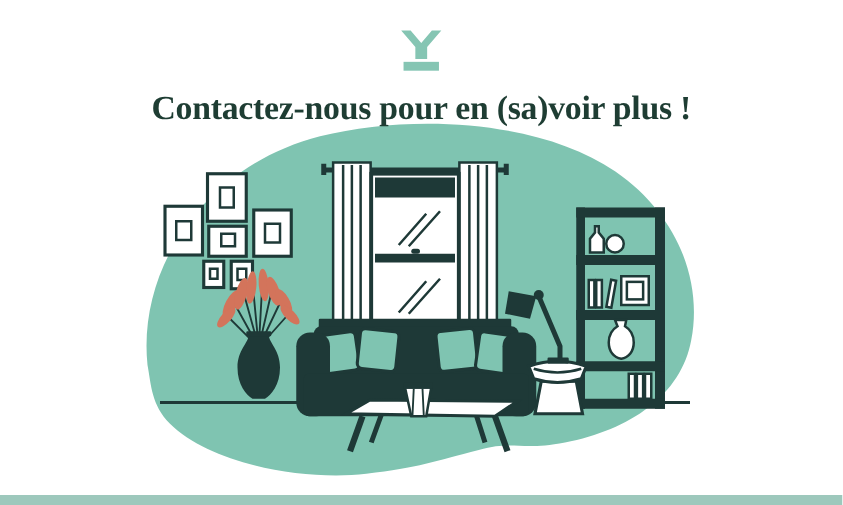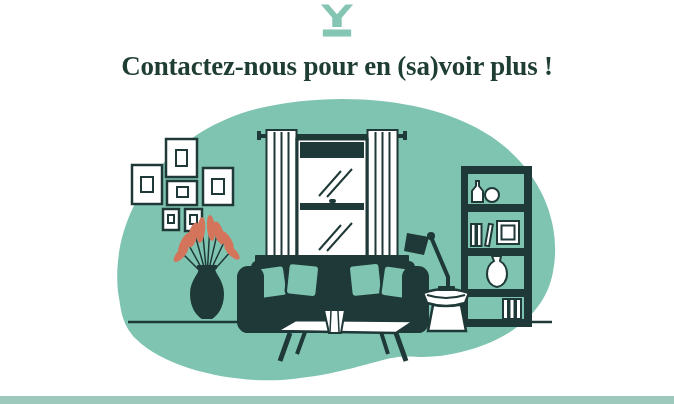--- a/index.html
+++ b/index.html
@@ -7,21 +7,21 @@
     width:674px;height:404px;
     background:var(--background,#fff);
     font-family:"Liberation Sans", sans-serif;
     overflow:hidden;
   }
   .page{position:relative;width:674px;height:404px;overflow:hidden;background:var(--background,#fff);}
   .illustration{position:absolute;inset:0;z-index:0;}
   .page-header{
     position:absolute;top:0;left:0;width:100%;z-index:2;
     display:flex;flex-direction:column;align-items:center;
-    padding-top:4px;pointer-events:none;
+    padding-top:24px;pointer-events:none;
   }
   .brand-logo{width:34px;height:33px;pointer-events:auto;cursor:pointer;}
   .page-title{
     margin:14px 0 0 0;
     font-family:"Liberation Serif","DejaVu Serif",serif;
     font-weight:700;
     font-size:27px;
     letter-spacing:-0.2px;
     color:var(--heading-text,#1e3d33);
     text-align:center;

